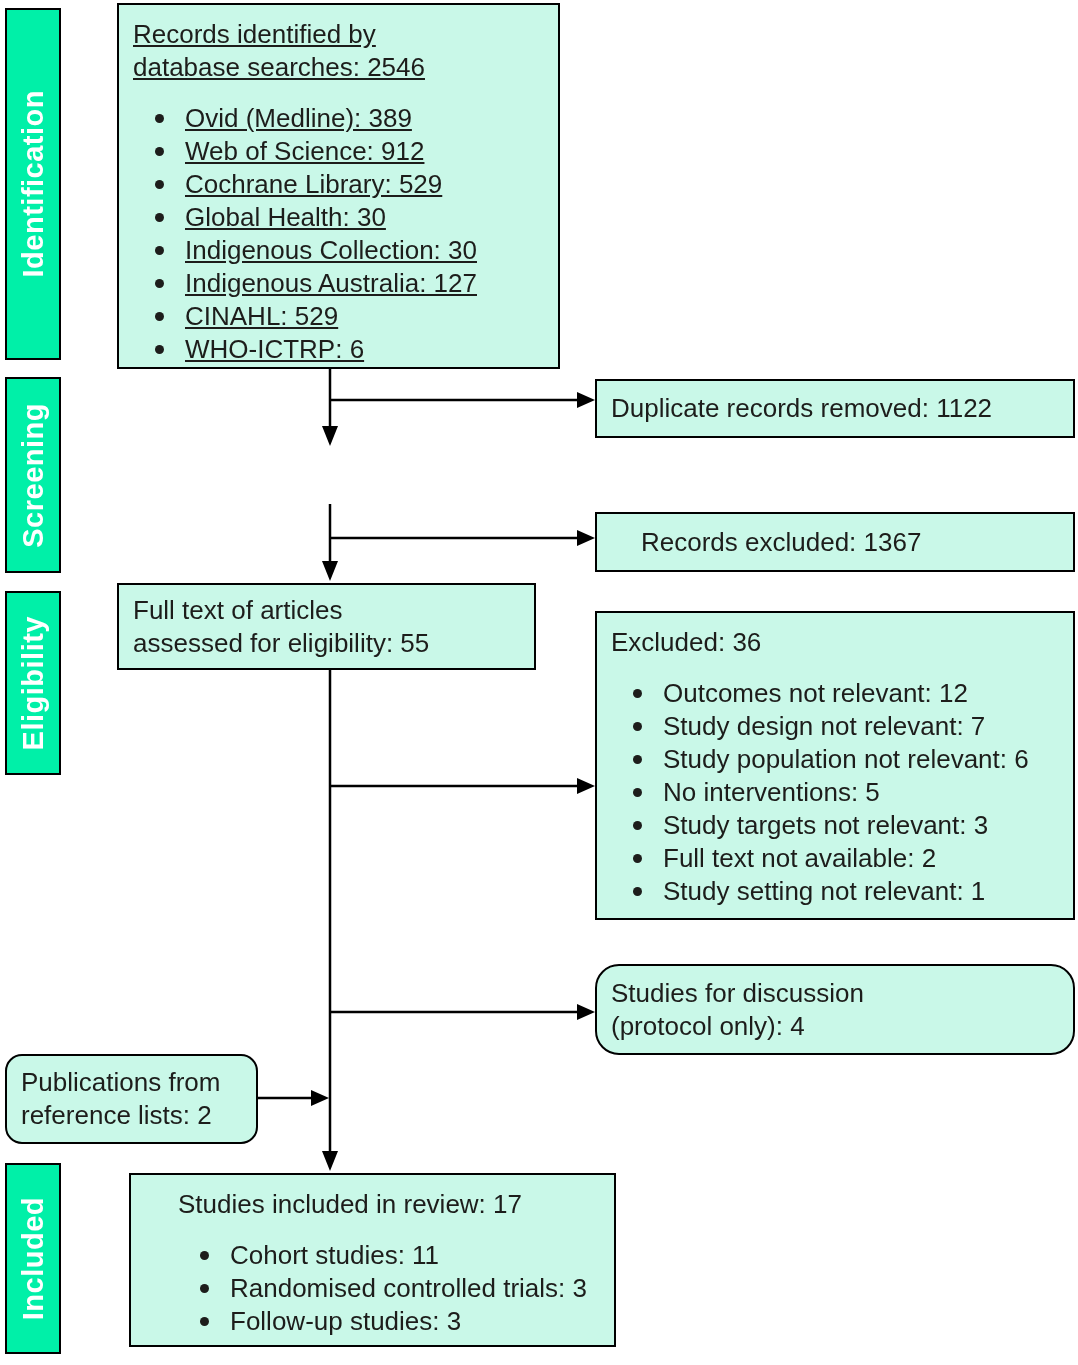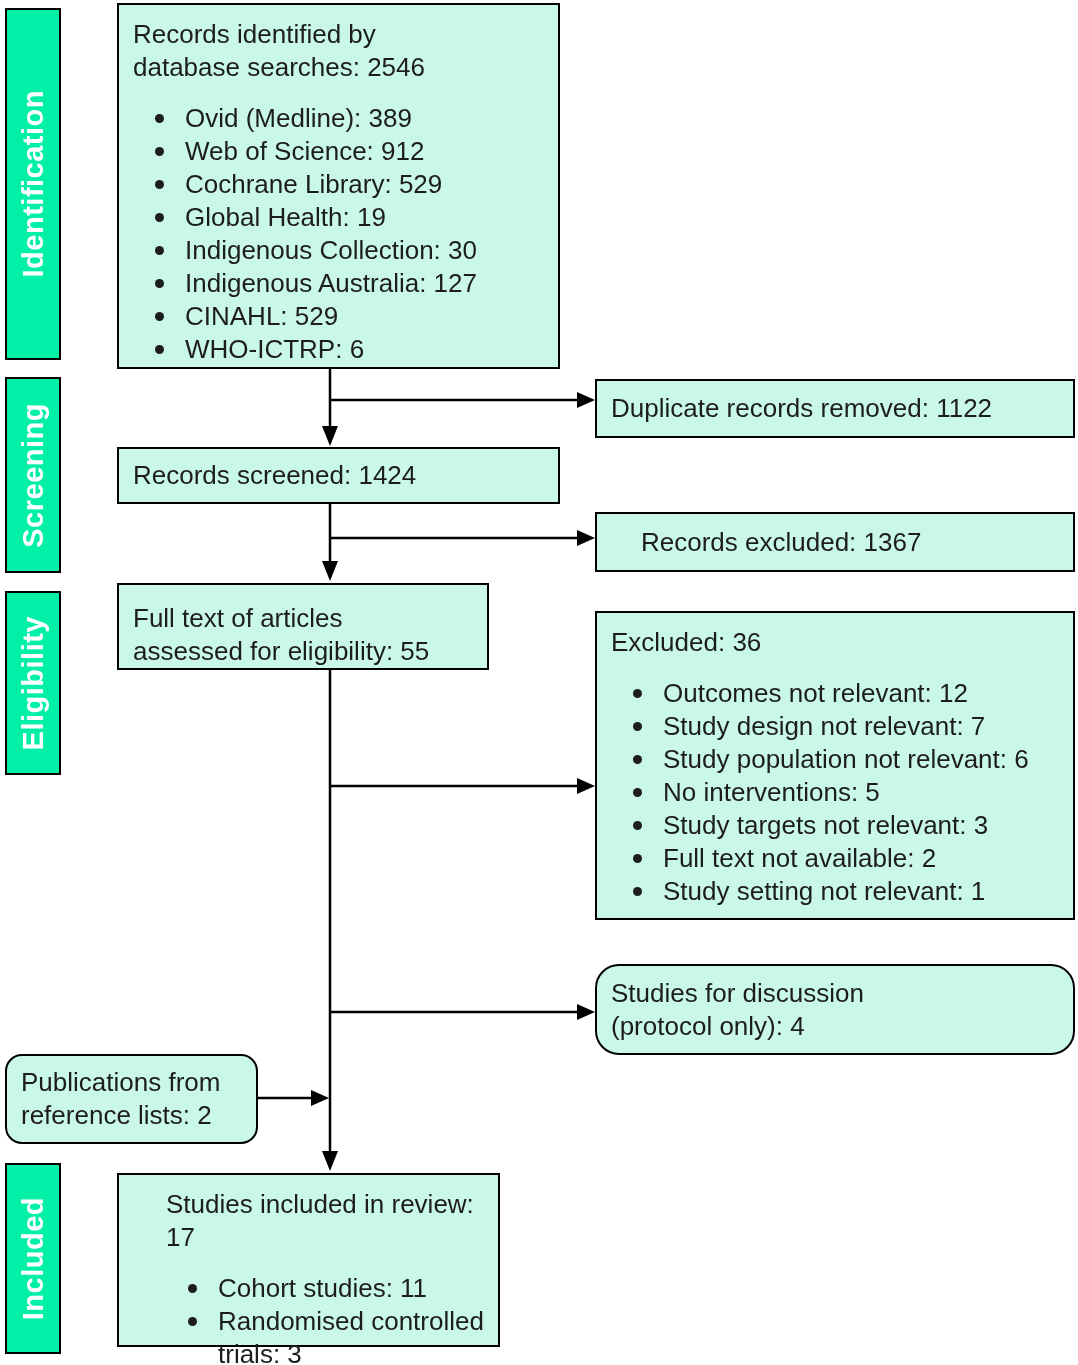--- a/index.html
+++ b/index.html
@@ -68,24 +68,24 @@
     content: "";
     position: absolute;
     left: 22px;
     top: 12px;
     width: 9px;
     height: 9px;
     border-radius: 50%;
     background: #1d1d1b;
   }
 
-  #box-records-identified { left: 117px; top: 3px;    width: 443px; height: 366px; }
+  #box-records-identified { left: 117px; top: 3px;    width: 443px; height: 366px; text-decoration: underline; }
   #box-records-screened   { left: 117px; top: 447px;  width: 443px; height: 57px; }
-  #box-full-text          { left: 117px; top: 583px;  width: 372px; height: 87px; align-items: flex-end; }
-  #box-studies-included   { left: 117px; top: 1173px; width: 383px; height: 174px; padding-left: 47px; }
+  #box-full-text          { left: 117px; top: 583px;  width: 419px; height: 87px; }
+  #box-studies-included   { left: 129px; top: 1173px; width: 487px; height: 174px; padding-left: 47px; }
   #box-duplicates-removed { left: 595px; top: 379px;  width: 480px; height: 59px; }
   #box-records-excluded   { left: 595px; top: 512px;  width: 480px; height: 60px; padding-left: 44px; }
   #box-excluded           { left: 595px; top: 611px;  width: 480px; height: 309px; }
   #box-discussion         { left: 595px; top: 964px;  width: 480px; height: 91px; border-radius: 24px; }
   #box-publications       { left: 5px;   top: 1054px; width: 253px; height: 90px; border-radius: 17px; }
 
   
   #connectors {
     position: absolute;
     left: 0; top: 0;
@@ -141,35 +141,32 @@
     <polygon class="ah" points="311,1090 311,1106 329,1098"></polygon>
   </svg>
 
   <div class="box pad" id="box-records-identified">
     <div class="title">Records identified by
 database searches: 2546</div>
     <ul>
       <li>Ovid (Medline): 389</li>
       <li>Web of Science: 912</li>
       <li>Cochrane Library: 529</li>
-      <li>Global Health: 19</li>
+      <li>Global Health: 30</li>
       <li>Indigenous Collection: 30</li>
       <li>Indigenous Australia: 127</li>
       <li>CINAHL: 529</li>
       <li>WHO-ICTRP: 6</li>
     </ul>
   </div>
 
   <div class="box center" id="box-duplicates-removed">
     <div class="title">Duplicate records removed: 1122</div>
   </div>
 
-  <div class="box center" id="box-records-screened">
-    <div class="title">Records screened: 1424</div>
-  </div>
 
   <div class="box center" id="box-records-excluded">
     <div class="title">Records excluded: 1367</div>
   </div>
 
   <div class="box center" id="box-full-text">
     <div class="title">Full text of articles
 assessed for eligibility: 55</div>
   </div>
 

